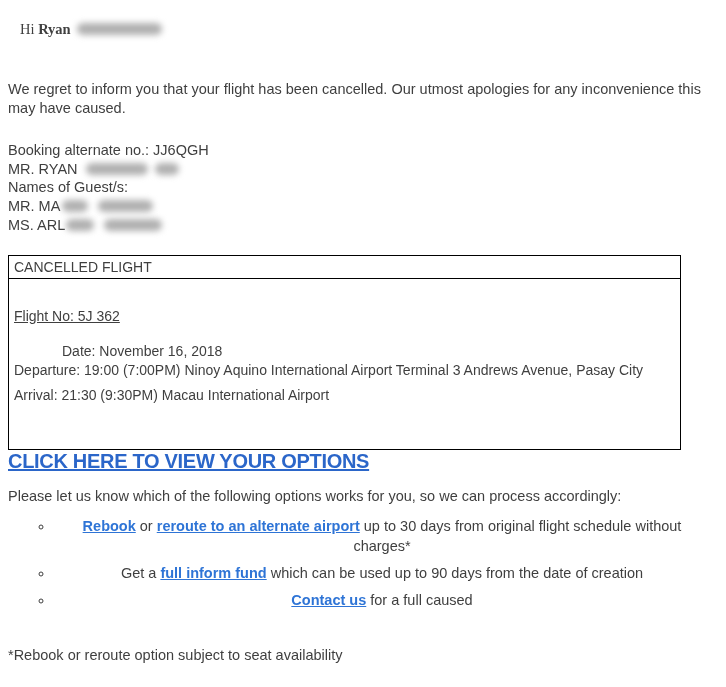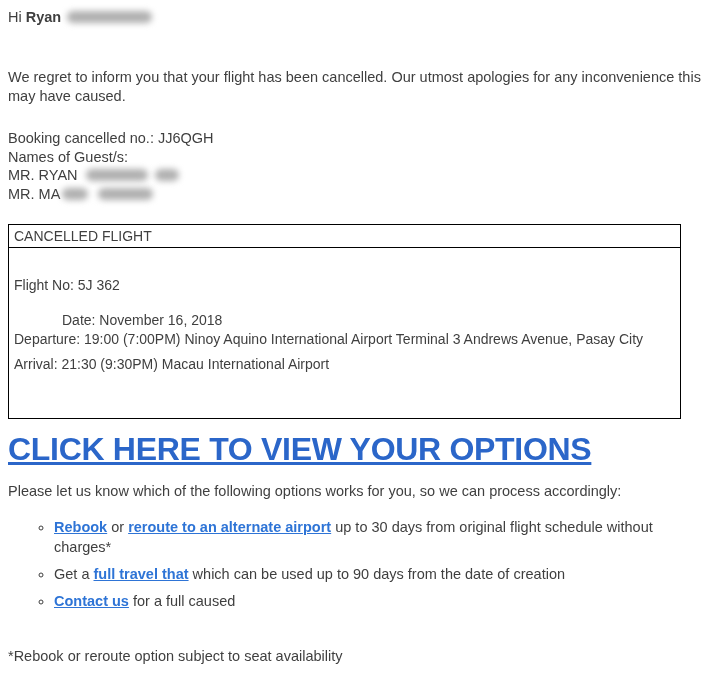--- a/index.html
+++ b/index.html
@@ -15,23 +15,24 @@
     font-family: "Liberation Sans", sans-serif;
     font-size: 14.5px;
     color: #3f3f3f;
   }
   .email {
     padding: 8px 16px 0 8px;
   }
 
   
   .greeting {
-    margin: 0;
+    margin: 12px;
     line-height: 19px;
     white-space: nowrap;
+    font-family: Liberation Serif, serif;
   }
   .greeting .name { font-weight: bold; }
 
   
   .redact {
     display: inline-block;
     height: 12px;
     border-radius: 6px;
     background: #b0b0b0;
     filter: blur(3px);
@@ -72,47 +73,47 @@
   }
   td.th-cell {
     height: 22px;
     line-height: 18px;
   }
   td.body-cell p {
     margin: 0;
     white-space: nowrap;
     line-height: 19px;
   }
-  td.body-cell .flight-no   { margin-top: 26px; }
+  td.body-cell .flight-no   { margin-top: 26px; text-decoration: underline; }
   td.body-cell .flight-date { margin-top: 16px; margin-left: 48px; }
   td.body-cell .flight-dep  { }
   td.body-cell .flight-arr  { margin-top: 6px; margin-bottom: 42px; }
 
   
   .big-link {
     display: inline-block;
-    margin-top: 12px;
-    font-size: 32px;
+    font-size: 20px;
     font-weight: bold;
     letter-spacing: -0.3px;
     color: #2b66c9;
     text-decoration: underline;
     cursor: pointer;
     white-space: nowrap;
   }
 
   
   .please {
     margin: 14px 0 0 0;
     line-height: 19px;
   }
   ul.options {
-    margin: 16px 0 0 0;
+    margin: 10px 0 0 0;
     padding-left: 46px;
     list-style: circle;
+    text-align: center;
   }
   ul.options li {
     margin-bottom: 7px;
     line-height: 20px;
     max-width: 660px;
   }
   a.small-link {
     color: #2e74d6;
     font-weight: bold;
     text-decoration: underline;
@@ -128,24 +129,25 @@
 </head>
 <body>
 
 <div class="email">
 
   <p class="greeting"><span>Hi </span><span class="name">Ryan</span><span class="redact greet"></span></p>
 
   <p class="intro">We regret to inform you that your flight has been cancelled. Our utmost apologies for any inconvenience this may have caused.</p>
 
   <div class="booking">
-    <div>Booking cancelled no.: JJ6QGH</div>
+    <div>Booking alternate no.: JJ6QGH</div>
+    <div><span>MR. RYAN</span><span class="redact g1a"></span><span class="redact g1b"></span></div>
     <div>Names of Guest/s:</div>
-    <div><span>MR. RYAN</span><span class="redact g1a"></span><span class="redact g1b"></span></div>
     <div><span>MR. MA</span><span class="redact g3a"></span><span class="redact g3b"></span></div>
+    <div><span>MS. ARL</span><span class="redact g4a"></span><span class="redact g4b"></span></div>
   </div>
 
   <table class="flight-table">
     <tbody>
         <tr>
       <td class="th-cell">CANCELLED FLIGHT</td>
     </tr>
     <tr>
       <td class="body-cell">
         <p class="flight-no">Flight No: 5J 362</p>
@@ -156,19 +158,19 @@
     </tr>
   </tbody>
     </table>
 
   <a class="big-link" href="#">CLICK HERE TO VIEW YOUR OPTIONS</a>
 
   <p class="please">Please let us know which of the following options works for you, so we can process accordingly:</p>
 
   <ul class="options">
     <li><a class="small-link" href="#">Rebook</a><span> or </span><a class="small-link" href="#">reroute to an alternate airport</a><span> up to 30 days from original flight schedule without charges*</span></li>
-    <li><span>Get a </span><a class="small-link" href="#">full travel that</a><span> which can be used up to 90 days from the date of creation</span></li>
+    <li><span>Get a </span><a class="small-link" href="#">full inform fund</a><span> which can be used up to 90 days from the date of creation</span></li>
     <li><a class="small-link" href="#">Contact us</a><span> for a full caused</span></li>
   </ul>
 
   <p class="footnote">*Rebook or reroute option subject to seat availability</p>
 
 </div>
 
 </body></html>

